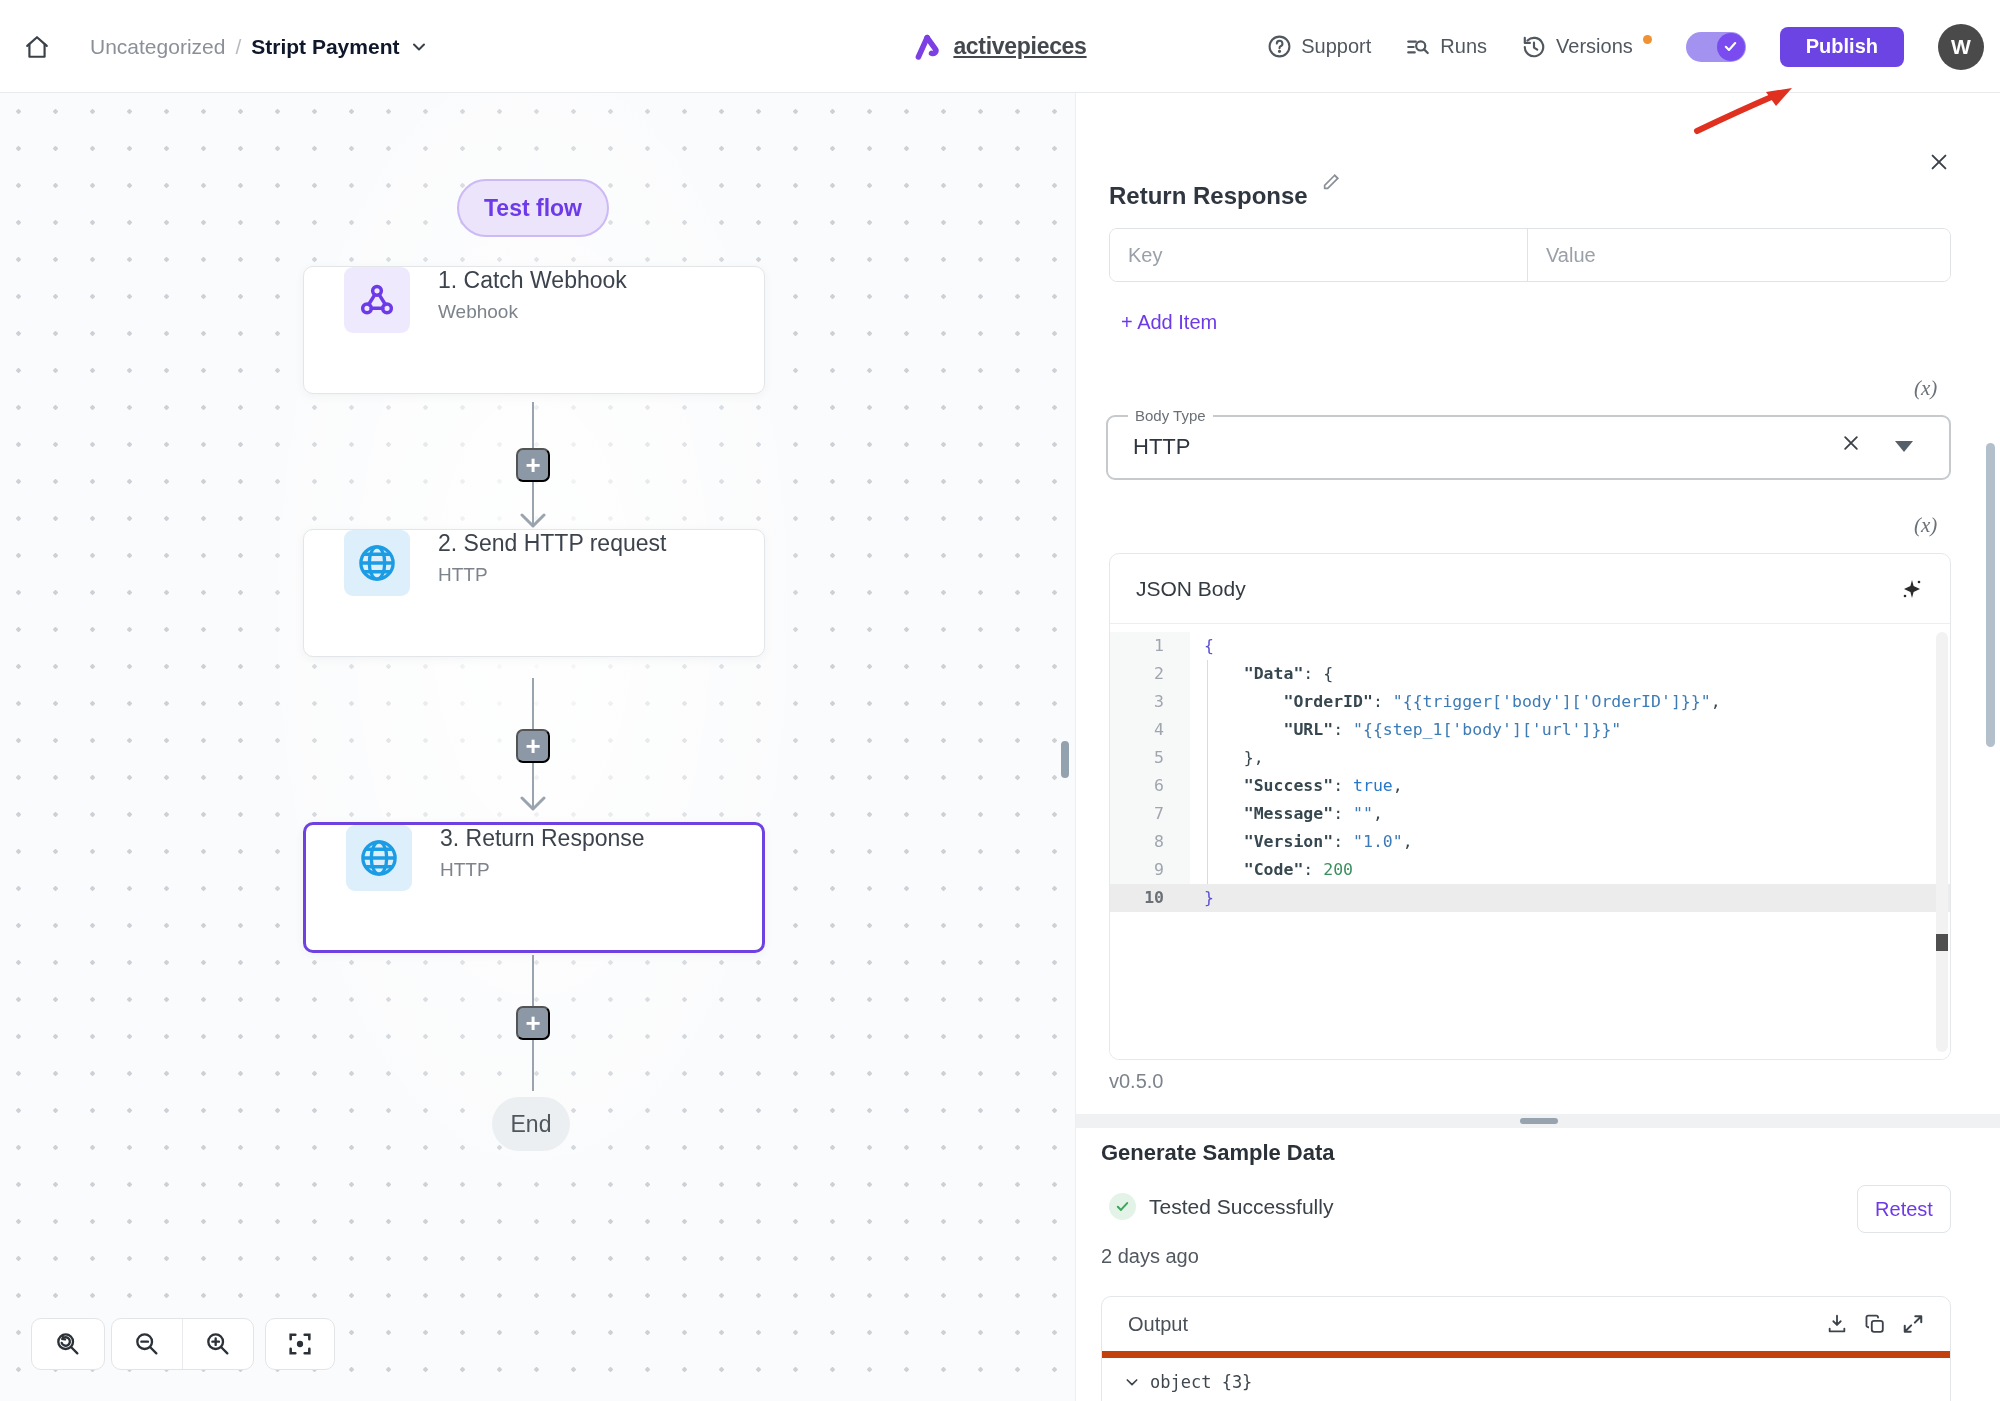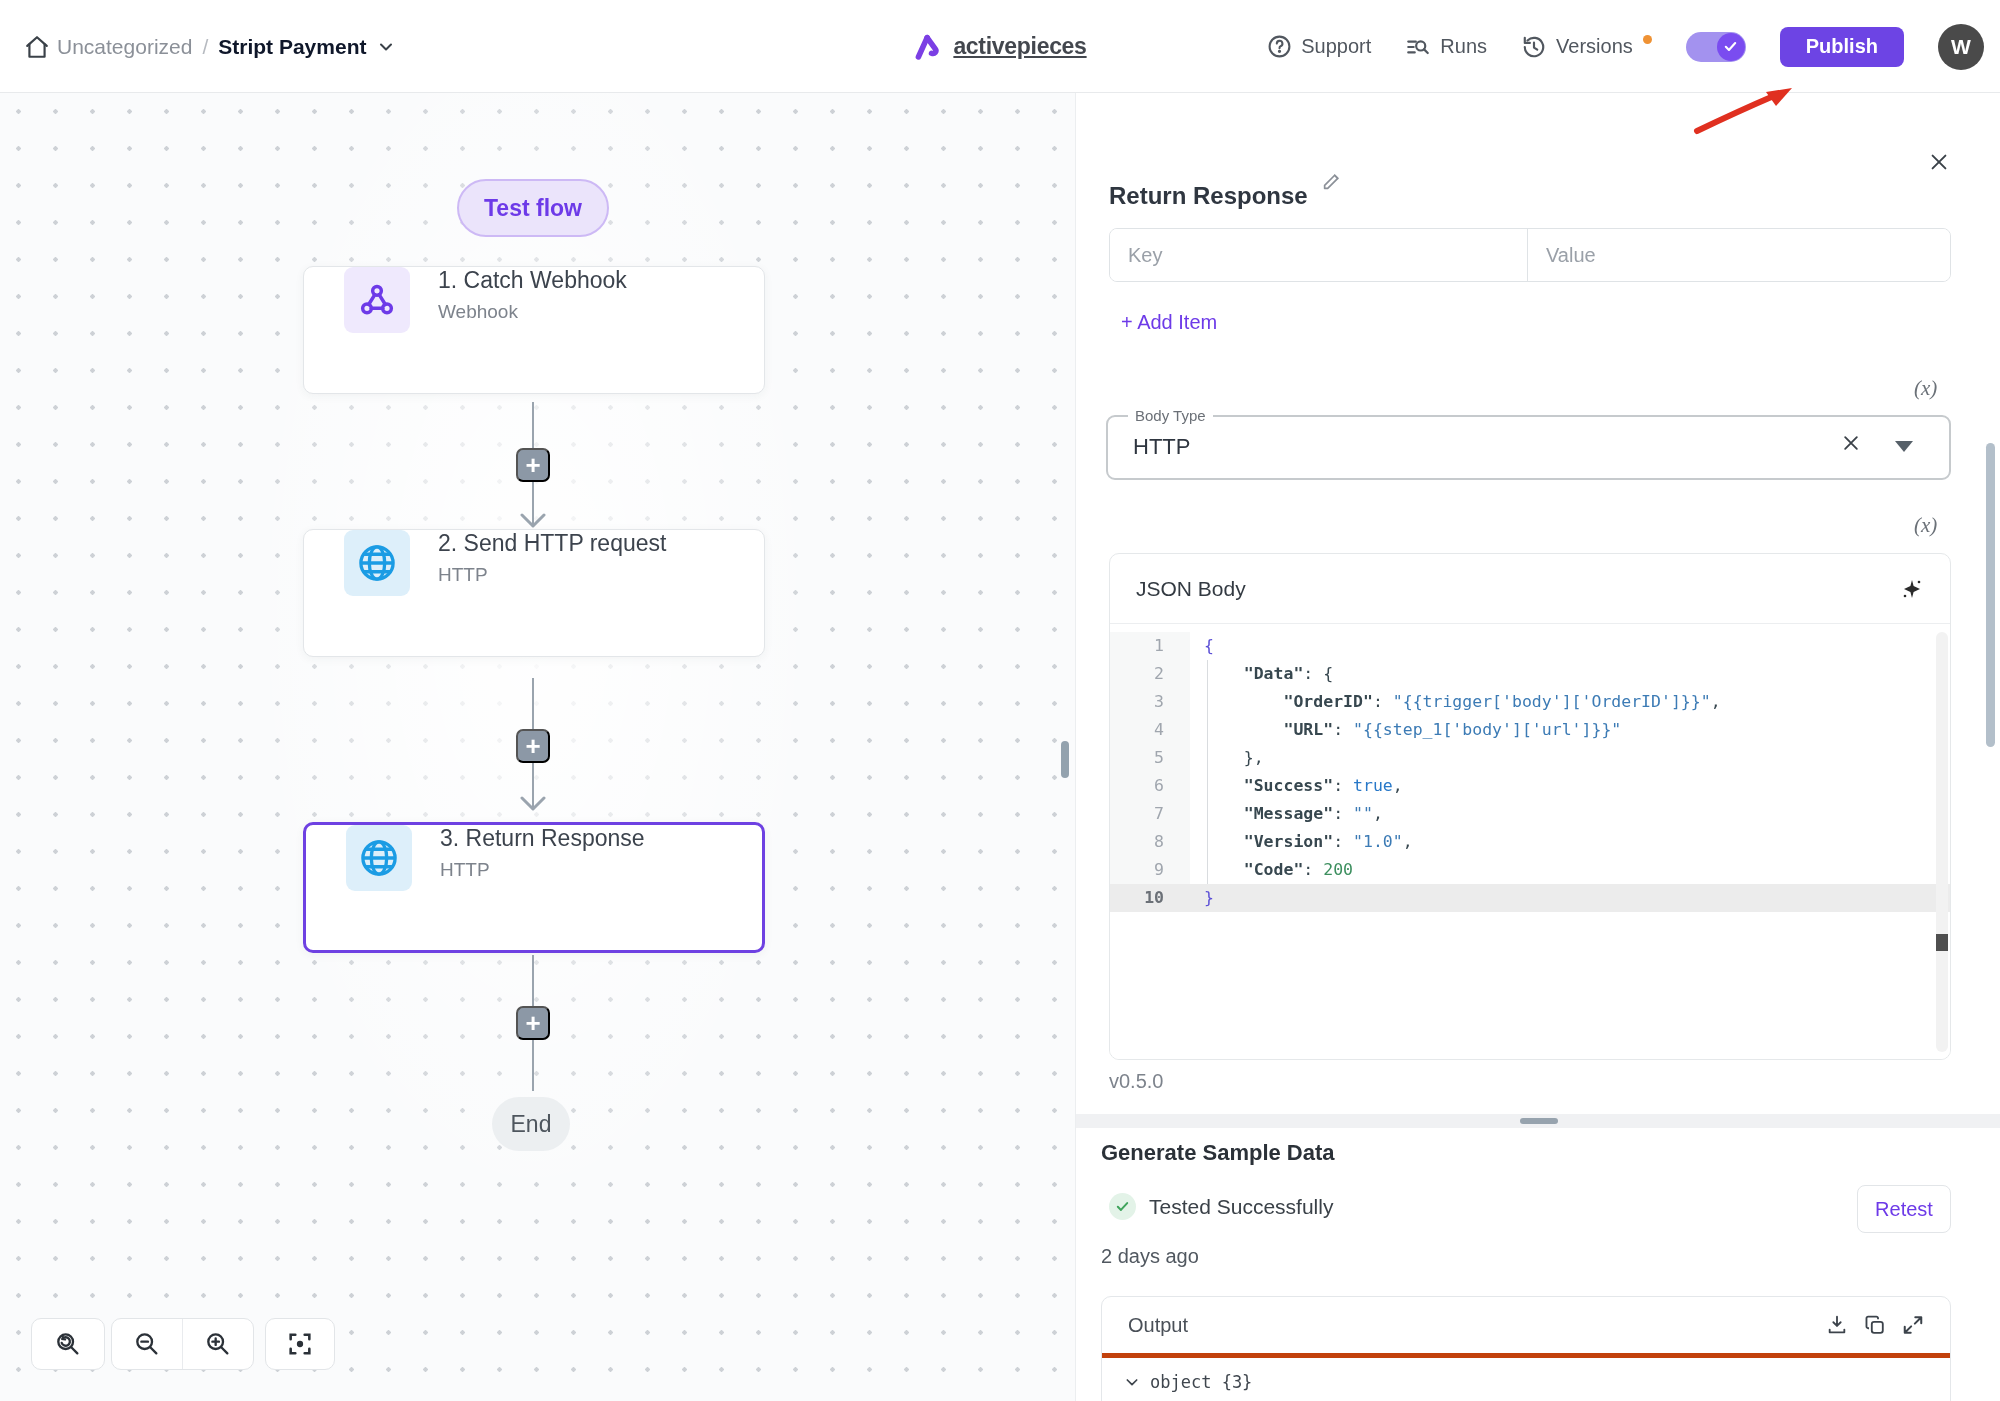--- a/index.html
+++ b/index.html
@@ -1,21 +1,21 @@
 <!DOCTYPE html>
 <html><head>
 <meta charset="utf-8">
 <style>
   * { margin:0; padding:0; box-sizing:border-box; }
   html,body { width:2000px; height:1401px; background:#fff; font-family:"Liberation Sans", sans-serif; }
   .app { position:relative; width:2000px; height:1401px; overflow:hidden; background:#fff; }
 
   
   .topbar { position:absolute; left:0; top:0; width:2000px; height:93px; background:#fff; border-bottom:1px solid #e8eaec; z-index:30; }
-  .tb-left { position:absolute; left:24px; top:0; height:93px; display:flex; align-items:center; gap:7px; }
+  .tb-left { position:absolute; left:24px; top:0; height:93px; display:flex; align-items:center; gap:40px; }
   .icon-btn { display:inline-flex; align-items:center; justify-content:center; cursor:pointer; }
   .breadcrumb { display:flex; align-items:center; gap:10px; font-size:21px; }
   .crumb-folder { color:#8b9098; cursor:pointer; }
   .crumb-sep { color:#b6bac0; }
   .crumb-flow { color:#0f172a; font-weight:700; cursor:pointer; }
   .tb-center { position:absolute; left:50%; top:0; transform:translateX(-50%); height:93px; display:flex; align-items:center; gap:10px; }
   .brand-text { font-size:23px; font-weight:700; color:#43474e; letter-spacing:-0.3px;text-decoration:underline; }
   .tb-right { position:absolute; right:16px; top:0; height:93px; display:flex; align-items:center; gap:34px; }
   .tb-item { display:flex; align-items:center; gap:9px; font-size:20px; color:#51575f; cursor:pointer; }
   .version-dot { width:9px; height:9px; border-radius:50%; background:#ef9234; margin-left:-24px; margin-top:-14px; }
@@ -86,21 +86,21 @@
   .version-text { position:absolute; left:33px; top:977px; font-size:20px; color:#7d838c; }
   .divider-band { position:absolute; left:0; top:1021px; width:925px; height:14px; background:#f0f1f3; }
   .divider-handle { position:absolute; left:444px; top:4px; width:38px; height:6px; border-radius:3px; background:#97a3ae; cursor:row-resize; }
   .sample-heading { position:absolute; left:25px; top:1047px; font-size:22px; font-weight:700; color:#2b3138; }
   .status-row { position:absolute; left:33px; top:1100px; display:flex; align-items:center; gap:13px; }
   .check-circle { width:27px; height:27px; border-radius:50%; background:#e3f3e8; display:flex; align-items:center; justify-content:center; }
   .status-text { font-size:21px; font-weight:500; color:#3a4148; }
   .retest-btn { position:absolute; left:781px; top:1092px; width:94px; height:48px; background:#fff; border:1px solid #e2e5e8; border-radius:8px; color:#6d3ae8; font-size:20px; font-weight:500; cursor:pointer; }
   .time-text { position:absolute; left:25px; top:1152px; font-size:20px; color:#515860; }
   .output-card { position:absolute; left:25px; top:1203px; width:850px; height:200px; border:1px solid #e4e7ea; border-radius:10px; background:#fff; }
-  .output-head { height:61px; display:flex; align-items:center; justify-content:space-between; padding:0 26px; border-bottom:5px solid #c2410c; }
+  .output-head { height:61px; display:flex; align-items:center; justify-content:space-between; padding:0 26px; border-bottom:7px solid #c2410c; }
   .output-label { font-size:20px; color:#4a5058; }
   .output-icons { display:flex; align-items:center; gap:16px; }
   .tree-row { display:flex; align-items:center; gap:10px; padding:14px 0 0 22px; font-family:"DejaVu Sans Mono", monospace; font-size:17px; color:#3f464e; cursor:pointer; }
 
   .win-scrollbar { position:absolute; left:1986px; top:443px; width:9px; height:304px; border-radius:5px; background:#b3bfca; z-index:50; cursor:grab; }
   .panel-resize { position:absolute; left:1061px; top:741px; width:8px; height:37px; border-radius:4px; background:#93a2ae; z-index:50; cursor:col-resize; }
 </style>
 </head>
 <body>
 

